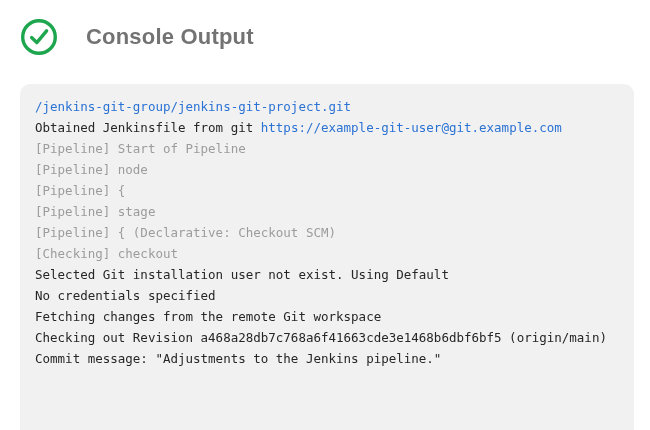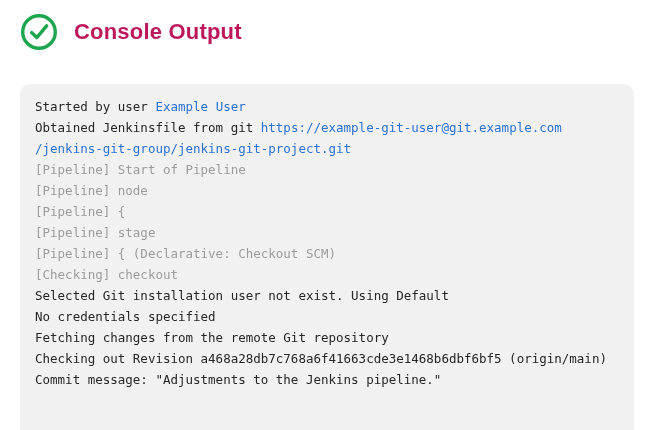--- a/index.html
+++ b/index.html
@@ -14,24 +14,24 @@
   .header {
     position: absolute;
     left: 19px;
     top: 12px;
     display: flex;
     align-items: center;
     gap: 15px;
   }
   .status-icon { display: flex; align-items: center; }
   .title {
-    margin: 0;
+    margin: 12px;
     font-size: 22px;
     font-weight: 700;
-    color: #be185d;
+    color: #737373;
     letter-spacing: 0.2px;
   }
   .console {
     position: absolute;
     left: 20px;
     top: 84px;
     width: 614px;
     height: 400px;               
     box-sizing: border-box;
     background: #f1f1f1;
@@ -55,28 +55,27 @@
     <svg width="40" height="40" viewBox="0 0 40 40" aria-hidden="true">
       <circle cx="20" cy="20" r="16.3" fill="none" stroke="#1ea64e" stroke-width="3.4"></circle>
       <path d="M12.6 20.6 L 17.8 25.6 L 27.6 13.8" fill="none" stroke="#1ea64e" stroke-width="3.4" stroke-linecap="round" stroke-linejoin="round"></path>
     </svg>
   </span>
   <h1 class="title">Console Output</h1>
 </div>
 
 <div class="console">
   <div>
-      <div class="console-line"><span class="seg-plain">Started by user </span><span class="seg-link">Example User</span></div>
+      <div class="console-line"><span class="seg-link">/jenkins-git-group/jenkins-git-project.git</span></div>
       <div class="console-line"><span class="seg-plain">Obtained Jenkinsfile from git </span><span class="seg-link">https://example-git-user@git.example.com</span></div>
-      <div class="console-line"><span class="seg-link">/jenkins-git-group/jenkins-git-project.git</span></div>
       <div class="console-line"><span class="seg-muted">[Pipeline] Start of Pipeline</span></div>
       <div class="console-line"><span class="seg-muted">[Pipeline] node</span></div>
       <div class="console-line"><span class="seg-muted">[Pipeline] {</span></div>
       <div class="console-line"><span class="seg-muted">[Pipeline] stage</span></div>
       <div class="console-line"><span class="seg-muted">[Pipeline] { (Declarative: Checkout SCM)</span></div>
       <div class="console-line"><span class="seg-muted">[Checking] checkout</span></div>
       <div class="console-line"><span class="seg-plain">Selected Git installation user not exist. Using Default</span></div>
       <div class="console-line"><span class="seg-plain">No credentials specified</span></div>
-      <div class="console-line"><span class="seg-plain">Fetching changes from the remote Git repository</span></div>
+      <div class="console-line"><span class="seg-plain">Fetching changes from the remote Git workspace</span></div>
       <div class="console-line"><span class="seg-plain">Checking out Revision a468a28db7c768a6f41663cde3e1468b6dbf6bf5 (origin/main)</span></div>
       <div class="console-line"><span class="seg-plain">Commit message: "Adjustments to the Jenkins pipeline."</span></div>
     </div>
 </div>
 
 </body></html>

